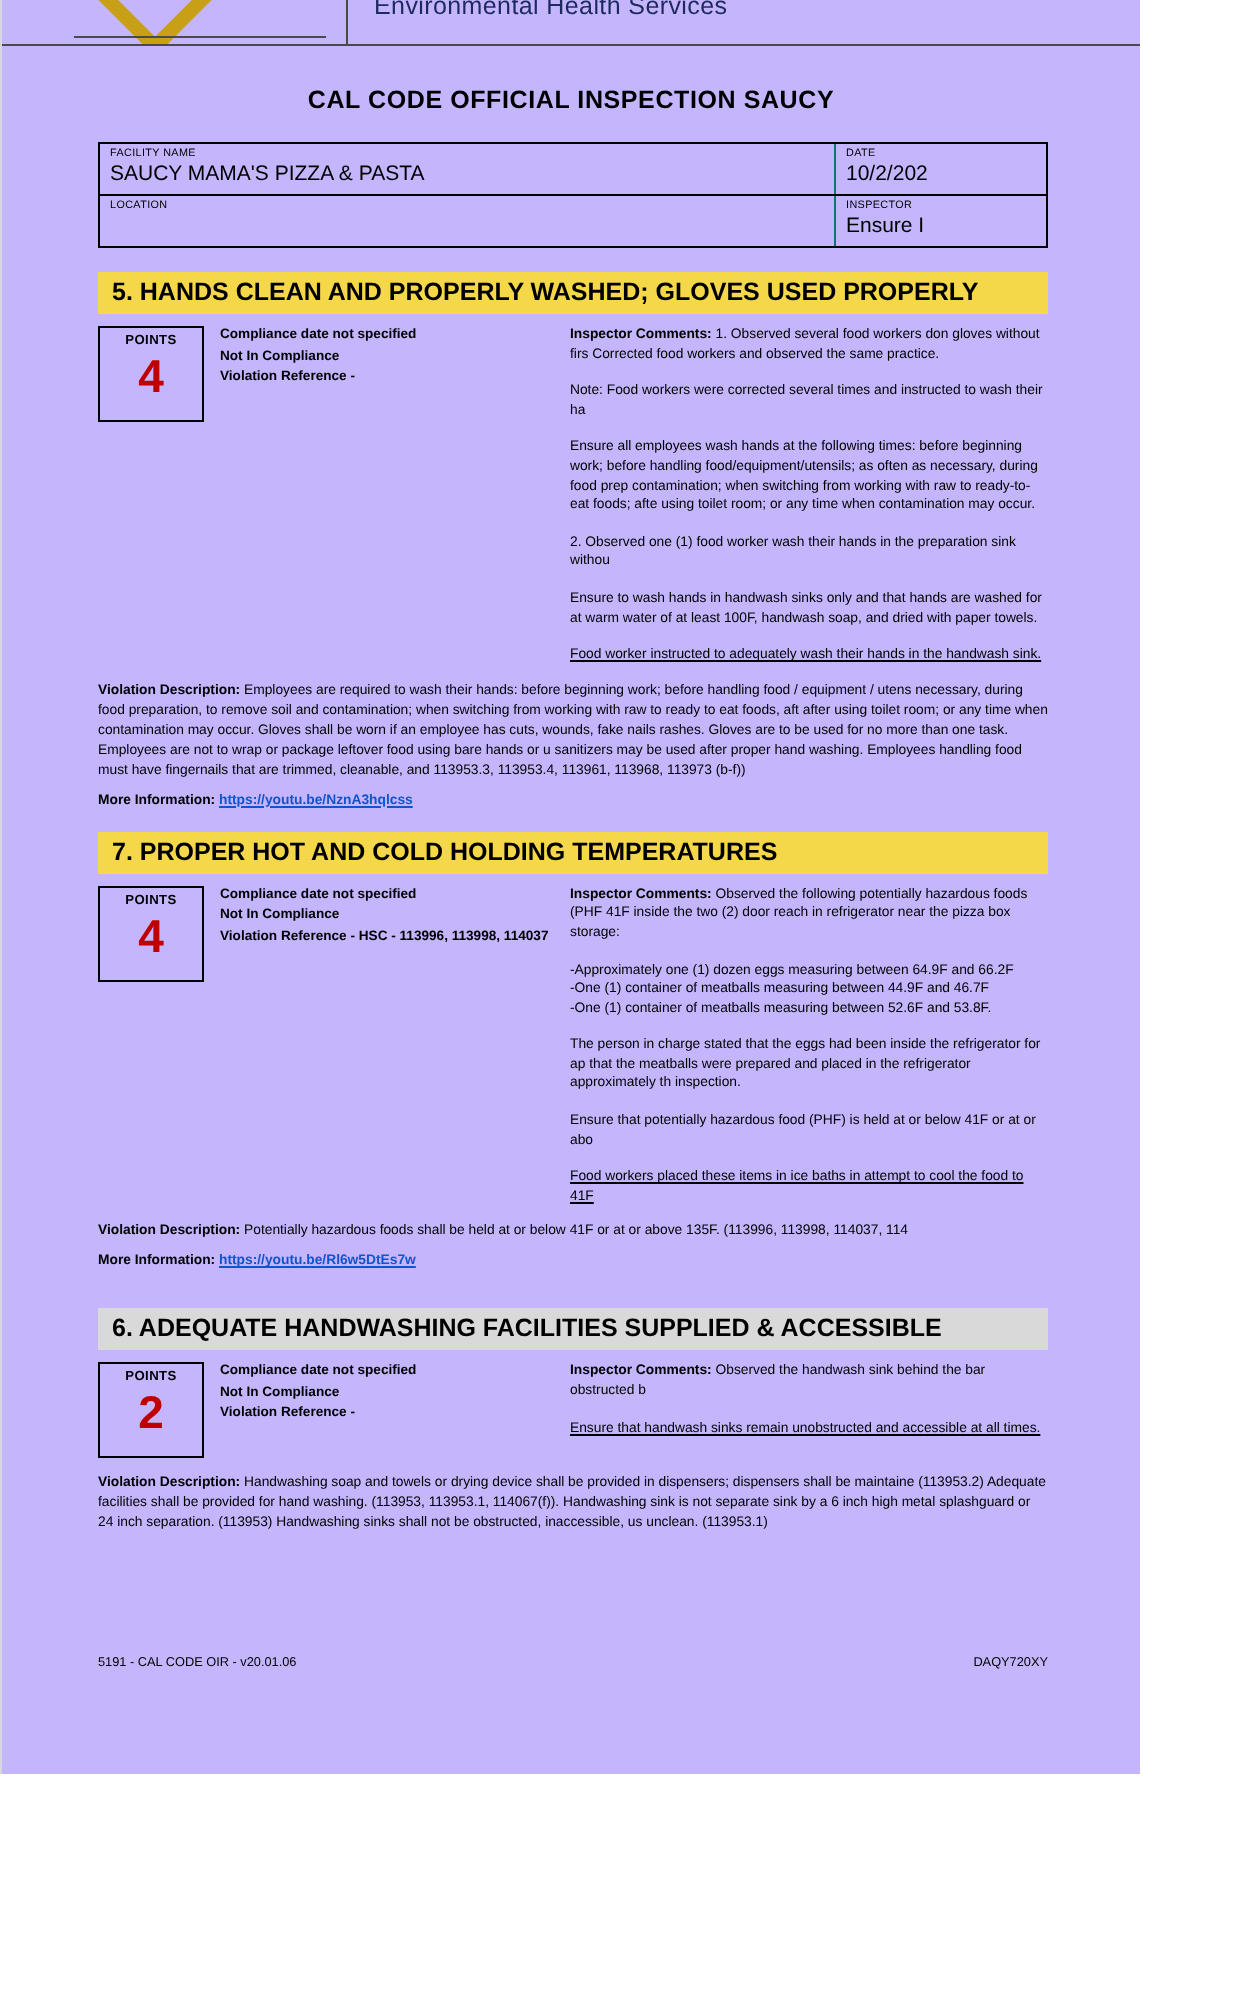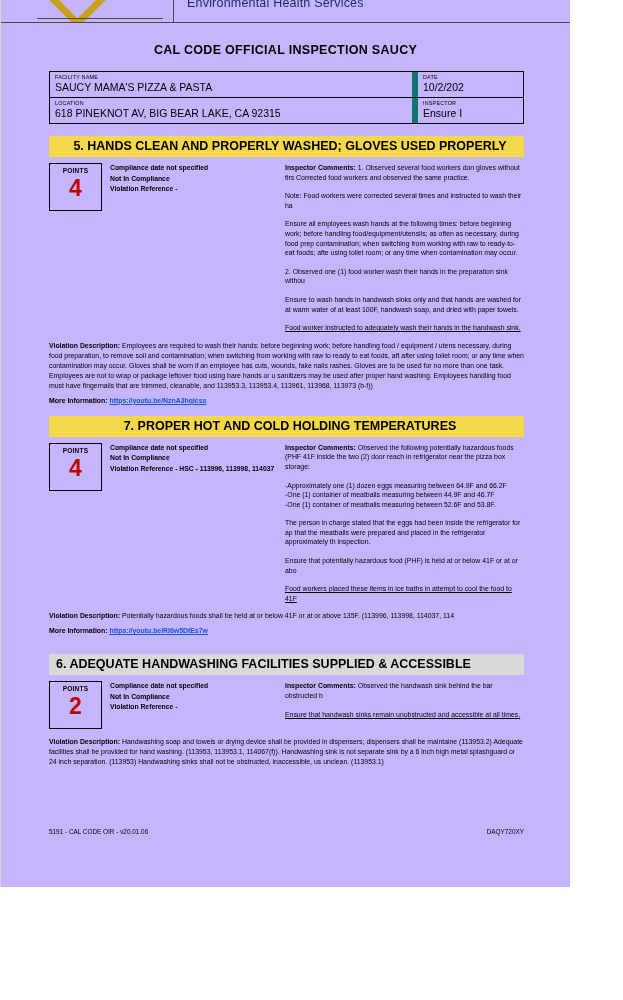--- a/index.html
+++ b/index.html
@@ -88,21 +88,21 @@
   }
   .hdr-row {
     display: flex;
     border-bottom: 1px solid #000;
   }
   .hdr-row.last { border-bottom: none; }
   .hdr-cell {
     padding: 2px 4px 3px 5px;
     box-sizing: border-box;
   }
-  .hdr-cell.wide { flex: 1 1 auto; border-right: 6px solid #0f766e; }
+  .hdr-cell.wide { flex: 1 1 auto; border-right: 1px solid #0f766e; }
   .hdr-cell.narrow { width: 105px; flex: 0 0 105px; }
   .hdr-label {
     font-size: 5.4px;
     letter-spacing: .2px;
     color: #000;
     text-transform: uppercase;
     line-height: 7px;
   }
   .hdr-value {
     font-size: 10.5px;
@@ -114,21 +114,21 @@
   
   .section { margin-top: 12px; }
   .sec-bar {
     margin: 0 46px 0 48px;
     padding: 3px 0 4px 7px;
     font-size: 12.5px;
     font-weight: bold;
     color: #000;
     box-sizing: border-box;
   }
-  .sec-bar.yellow { background: #f5d74a; text-align: center; }
+  .sec-bar.yellow { background: #f5d74a; }
   .sec-bar.grey { background: #d9d9d9; }
   .sec-body {
     margin: 0 46px 0 48px;
     display: flex;
     padding-top: 6px;
   }
   .points-box {
     width: 53px;
     flex: 0 0 53px;
     border: 1px solid #000;
@@ -227,21 +227,20 @@
           <div class="hdr-value">SAUCY MAMA'S PIZZA &amp; PASTA</div>
         </div>
         <div class="hdr-cell narrow">
           <div class="hdr-label">DATE</div>
           <div class="hdr-value">10/2/202</div>
         </div>
       </div>
       <div class="hdr-row last">
         <div class="hdr-cell wide">
           <div class="hdr-label">LOCATION</div>
-          <div class="hdr-value">618 PINEKNOT AV, BIG BEAR LAKE, CA 92315</div>
         </div>
         <div class="hdr-cell narrow">
           <div class="hdr-label">INSPECTOR</div>
           <div class="hdr-value">Ensure I</div>
         </div>
       </div>
     </div>
 
     <div class="section">
       <div class="sec-bar yellow">5. HANDS CLEAN AND PROPERLY WASHED; GLOVES USED PROPERLY</div>

